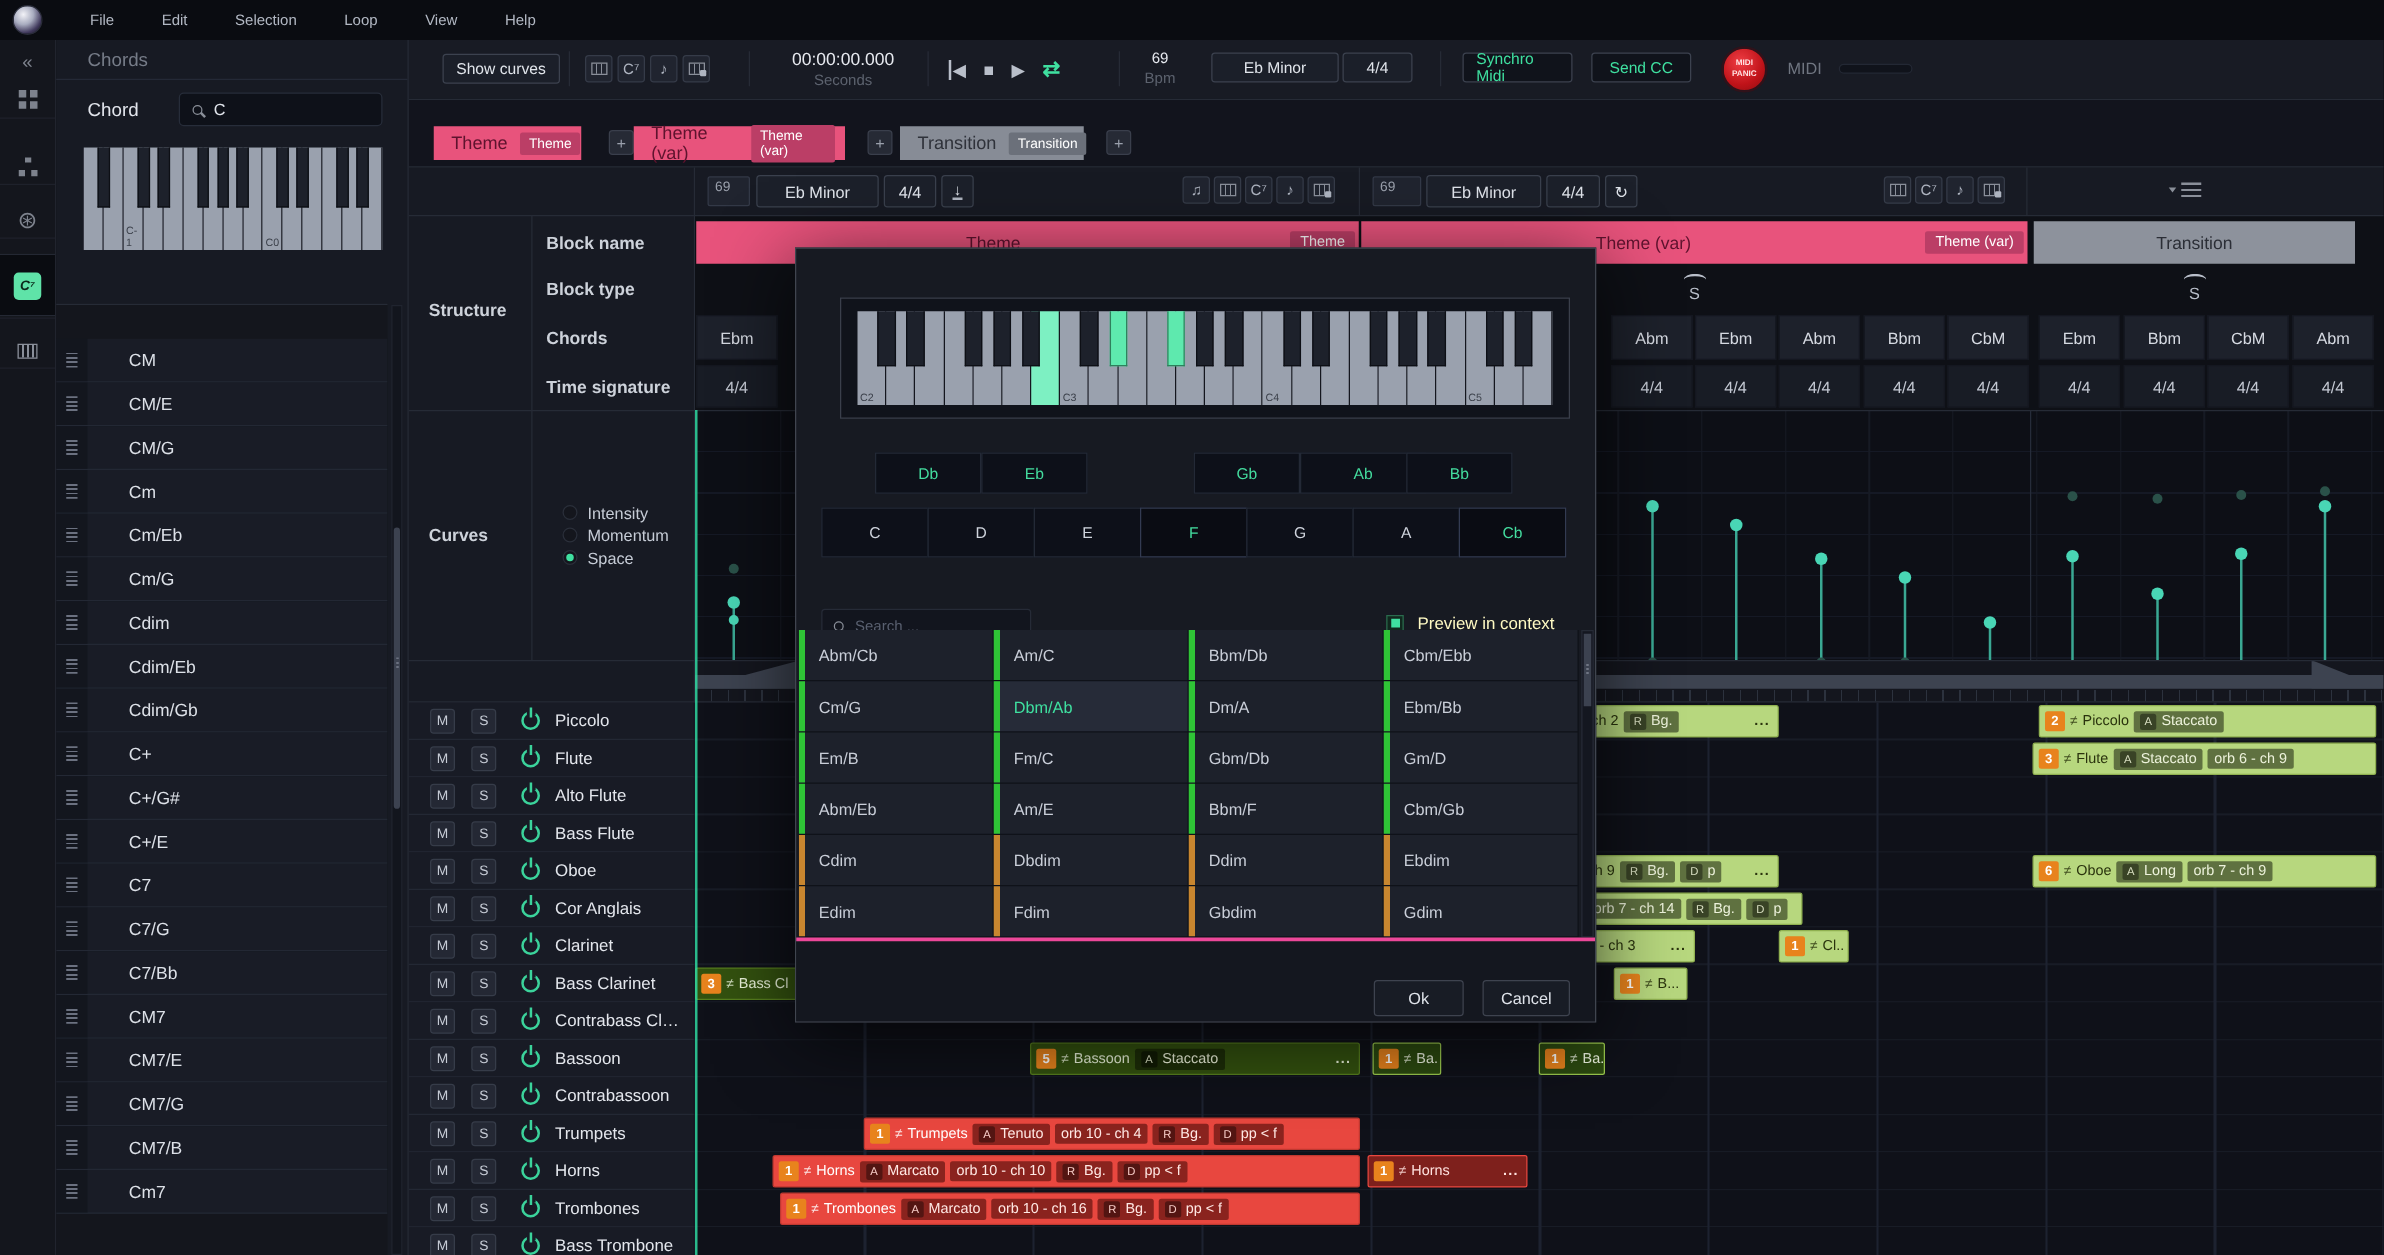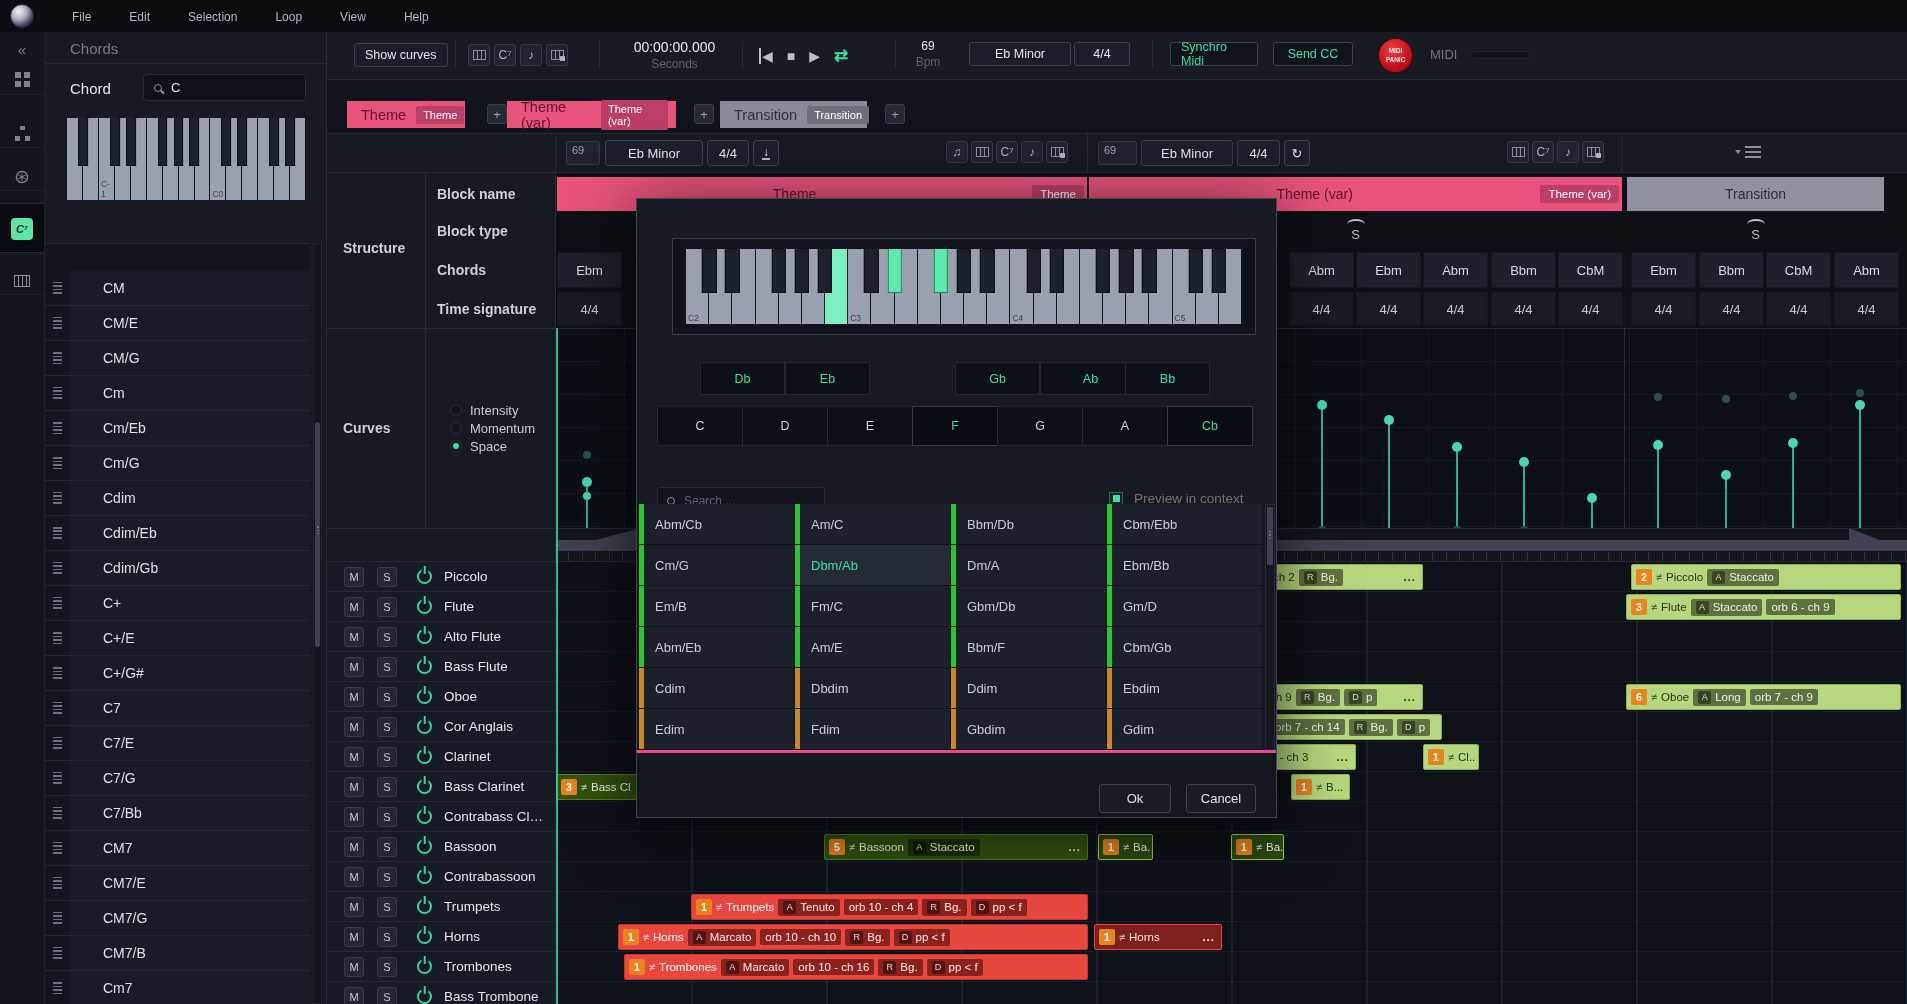--- a/index.html
+++ b/index.html
@@ -160,21 +160,21 @@
   .m-title { height:30px; background:#1b1e27; border-bottom:1px solid #2b303b; display:flex; align-items:center; justify-content:center; color:#c9ced8; font-size:12.5px; position:relative; }
   .m-close { position:absolute; right:6px; top:5px; width:19px; height:19px; border:1px solid #4a505c; border-radius:2px; color:#c9ced8; font-size:10px; display:flex; align-items:center; justify-content:center; }
   .m-kb-panel { position:absolute; left:35px; top:39px; width:584px; height:97px; background:#10131b; border:1px solid #3a3f4b; padding:10px 13px; }
   .m-note { position:absolute; height:33px; background:#0d1019; border:1px solid #232936; color:#44dd9f; font-size:12.5px; display:flex; align-items:center; justify-content:center; }
   .m-note.row2 { height:40px; color:#cfd4dd; }
   .m-note.row2.active { background:#0a0c13; border-color:#333b52; color:#44dd9f; }
   .m-search { position:absolute; left:20px; top:288px; width:168px; height:28px; background:#12151e; border:1px solid #262b37; border-radius:3px; display:flex; align-items:center; gap:9px; padding-left:9px; color:#596070; font-size:12px; }
   .m-preview { position:absolute; left:472px; top:292px; display:flex; align-items:center; gap:11px; }
   .m-check { width:14px; height:14px; background:#11281e; border:1px solid #2b6b4e; display:flex; align-items:center; justify-content:center; }
   .m-check::after { content:''; width:7px; height:7px; background:#3fe0a0; }
-  .m-preview-label { color:#737373; font-size:13.5px; }
+  .m-preview-label { color:#fef9c3; font-size:13.5px; }
   .m-grid { position:absolute; left:2px; top:305px; width:624px; height:246px; background:#0f1219; overflow:hidden; }
   .m-cell { position:absolute; height:40px; background:#1d212b; display:flex; align-items:center; }
   .m-cell.selected { background:#262b38; }
   .m-cell-bar { width:5px; height:100%; flex:none; }
   .m-cell-name { margin-left:11px; font-size:13px; color:#c9ced8; }
   .m-cell.selected .m-cell-name { color:#3fe0a0; }
   .m-scroll { position:absolute; left:628px; top:305px; width:10px; height:246px; background:#141720; border:1px solid #262b36; }
   .m-scroll-thumb { position:absolute; left:1px; right:1px; top:2px; height:58px; background:#3c4250; }
   .m-scroll-thumb::after { content:''; position:absolute; left:2px; right:2px; top:24px; height:9px; background:repeating-linear-gradient(180deg,#707684 0 1.5px,transparent 1.5px 3.5px); }
   .m-footer { position:absolute; left:0; right:0; top:551px; bottom:0; background:#14171f; border-top:3px solid #ec4899; }
@@ -312,39 +312,33 @@
         <div class="cp-item">
           <div class="cp-handle">
             <div class="grip"></div>
           </div>
           <span class="cp-item-label">C+</span>
         </div>
         <div class="cp-item">
           <div class="cp-handle">
             <div class="grip"></div>
           </div>
+          <span class="cp-item-label">C+/G#</span>
+        </div>
+        <div class="cp-item">
+          <div class="cp-handle">
+            <div class="grip"></div>
+          </div>
           <span class="cp-item-label">C+/E</span>
         </div>
         <div class="cp-item">
           <div class="cp-handle">
             <div class="grip"></div>
           </div>
-          <span class="cp-item-label">C+/G#</span>
-        </div>
-        <div class="cp-item">
-          <div class="cp-handle">
-            <div class="grip"></div>
-          </div>
           <span class="cp-item-label">C7</span>
-        </div>
-        <div class="cp-item">
-          <div class="cp-handle">
-            <div class="grip"></div>
-          </div>
-          <span class="cp-item-label">C7/E</span>
         </div>
         <div class="cp-item">
           <div class="cp-handle">
             <div class="grip"></div>
           </div>
           <span class="cp-item-label">C7/G</span>
         </div>
         <div class="cp-item">
           <div class="cp-handle">
             <div class="grip"></div>

